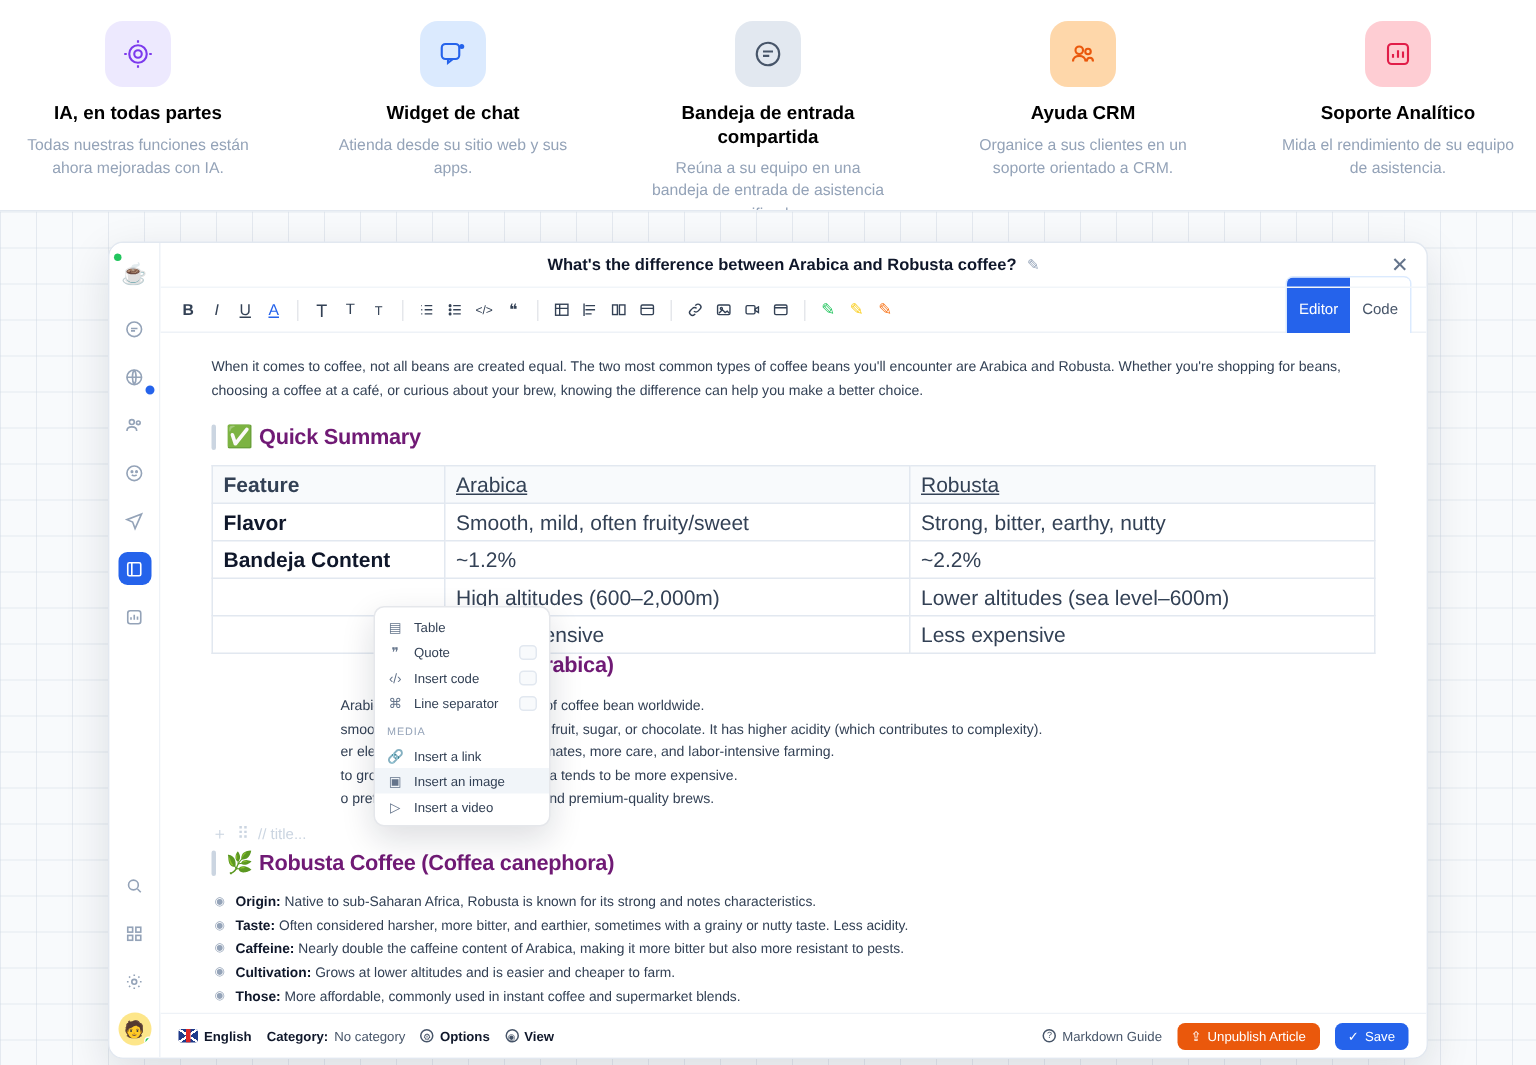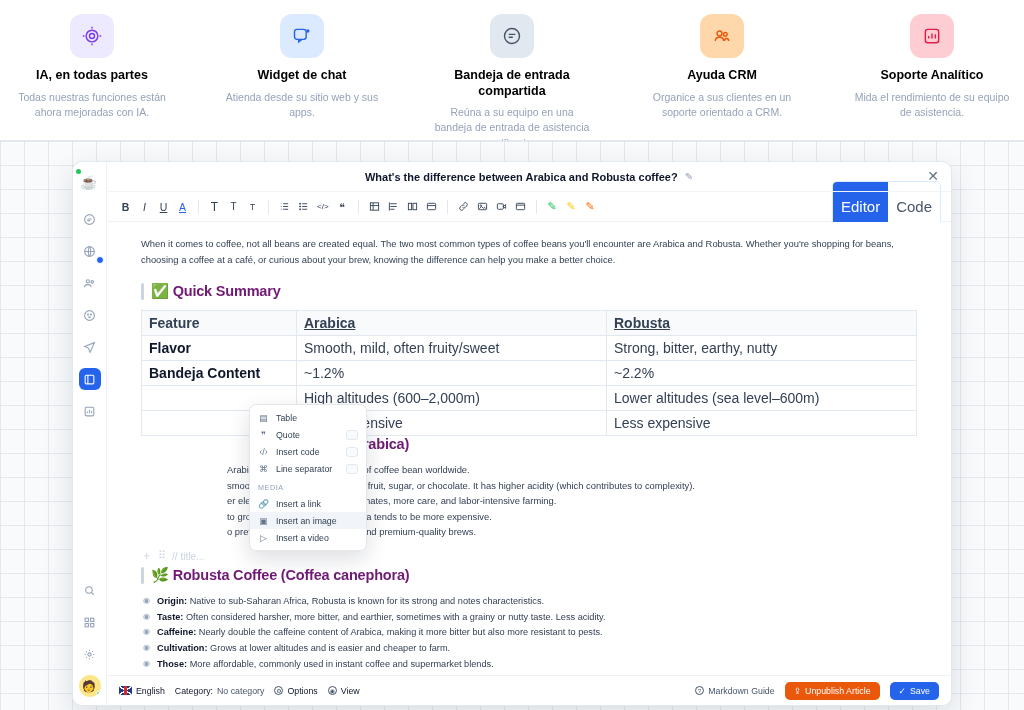--- a/index.html
+++ b/index.html
@@ -131,21 +131,21 @@
   .tb.italic { font-style:italic; }
   .tb.under { text-decoration:underline; }
   .tb svg { display:block; }
   .tb-sep { width:1px; height:14px; background:#e5e7eb; margin:0 5px; }
   .tb-pen { font-size:11px; }
   .tb-spacer { flex:1; }
   .seg {
     display:flex; border:1px solid #dbeafe; border-radius:5px; overflow:hidden;
   }
   .seg div {
-    font-size:15px; padding:16px 8px; color:#475569; background:#fff;
+    font-size:10px; padding:16px 8px; color:#475569; background:#fff;
   }
   .seg div.on { background:#2563eb; color:#fff; }
 
   
   .doc-scroll {
     flex:1; position:relative; overflow:hidden; background:#fff;
   }
   .doc-inner { padding:14px 34px 10px 34px; }
 
   .para {
@@ -158,21 +158,21 @@
 
   table.cmp {
     width:100%; border-collapse:collapse; font-size:14px; margin-bottom:0;
   }
   table.cmp th, table.cmp td {
     border:1px solid #e2e8f0; padding:4px 7px; text-align:left; color:#334155;
     vertical-align:middle;
   }
   table.cmp th { background:#f8fafc; font-weight:bold; }
   table.cmp th.u, table.cmp td.ft { }
-  table.cmp th span.ul { text-decoration:underline; font-weight:bold; color:#334155;}
+  table.cmp th span.ul { text-decoration:underline; font-weight:normal; color:#334155;}
   table.cmp td.ft { font-weight:bold; color:#0f172a; }
 
   ul.bullets { margin:0 0 14px 0; padding-left:16px; }
   ul.bullets li {
     font-size:9.2px; line-height:1.62; color:#334155; margin-bottom:1px;
     list-style:none; position:relative;
   }
   ul.bullets li:before {
     content:"◉"; position:absolute; left:-14px; color:#94a3b8; font-size:8px; top:1px;
   }
@@ -214,21 +214,21 @@
   }
   .flag:before {
     content:""; position:absolute; inset:0;
     background:
       linear-gradient(to bottom right, transparent 45%, #fff 45%, #fff 55%, transparent 55%),
       linear-gradient(to bottom left, transparent 45%, #fff 45%, #fff 55%, transparent 55%);
   }
   .flag:after {
     content:""; position:absolute; left:5px; top:0; bottom:0; width:3px; background:#dc2626;
   }
-  .bb-item b { color:#0f172a; font-weight:normal; }
+  .bb-item b { color:#0f172a; font-weight:bold; }
   .bb-spacer { flex:1; }
   .btn {
     display:flex; align-items:center; gap:4px;
     font-size:8.8px; padding:4px 9px; border-radius:5px; color:#fff;
   }
   .btn.orange { background:#ea580c; }
   .btn.blue { background:#2563eb; }
   .bb-link { font-size:8.8px; color:#475569; display:flex; align-items:center; gap:4px; }
 
   .circ { width:9px; height:9px; border-radius:50%; border:1.2px solid currentColor;

